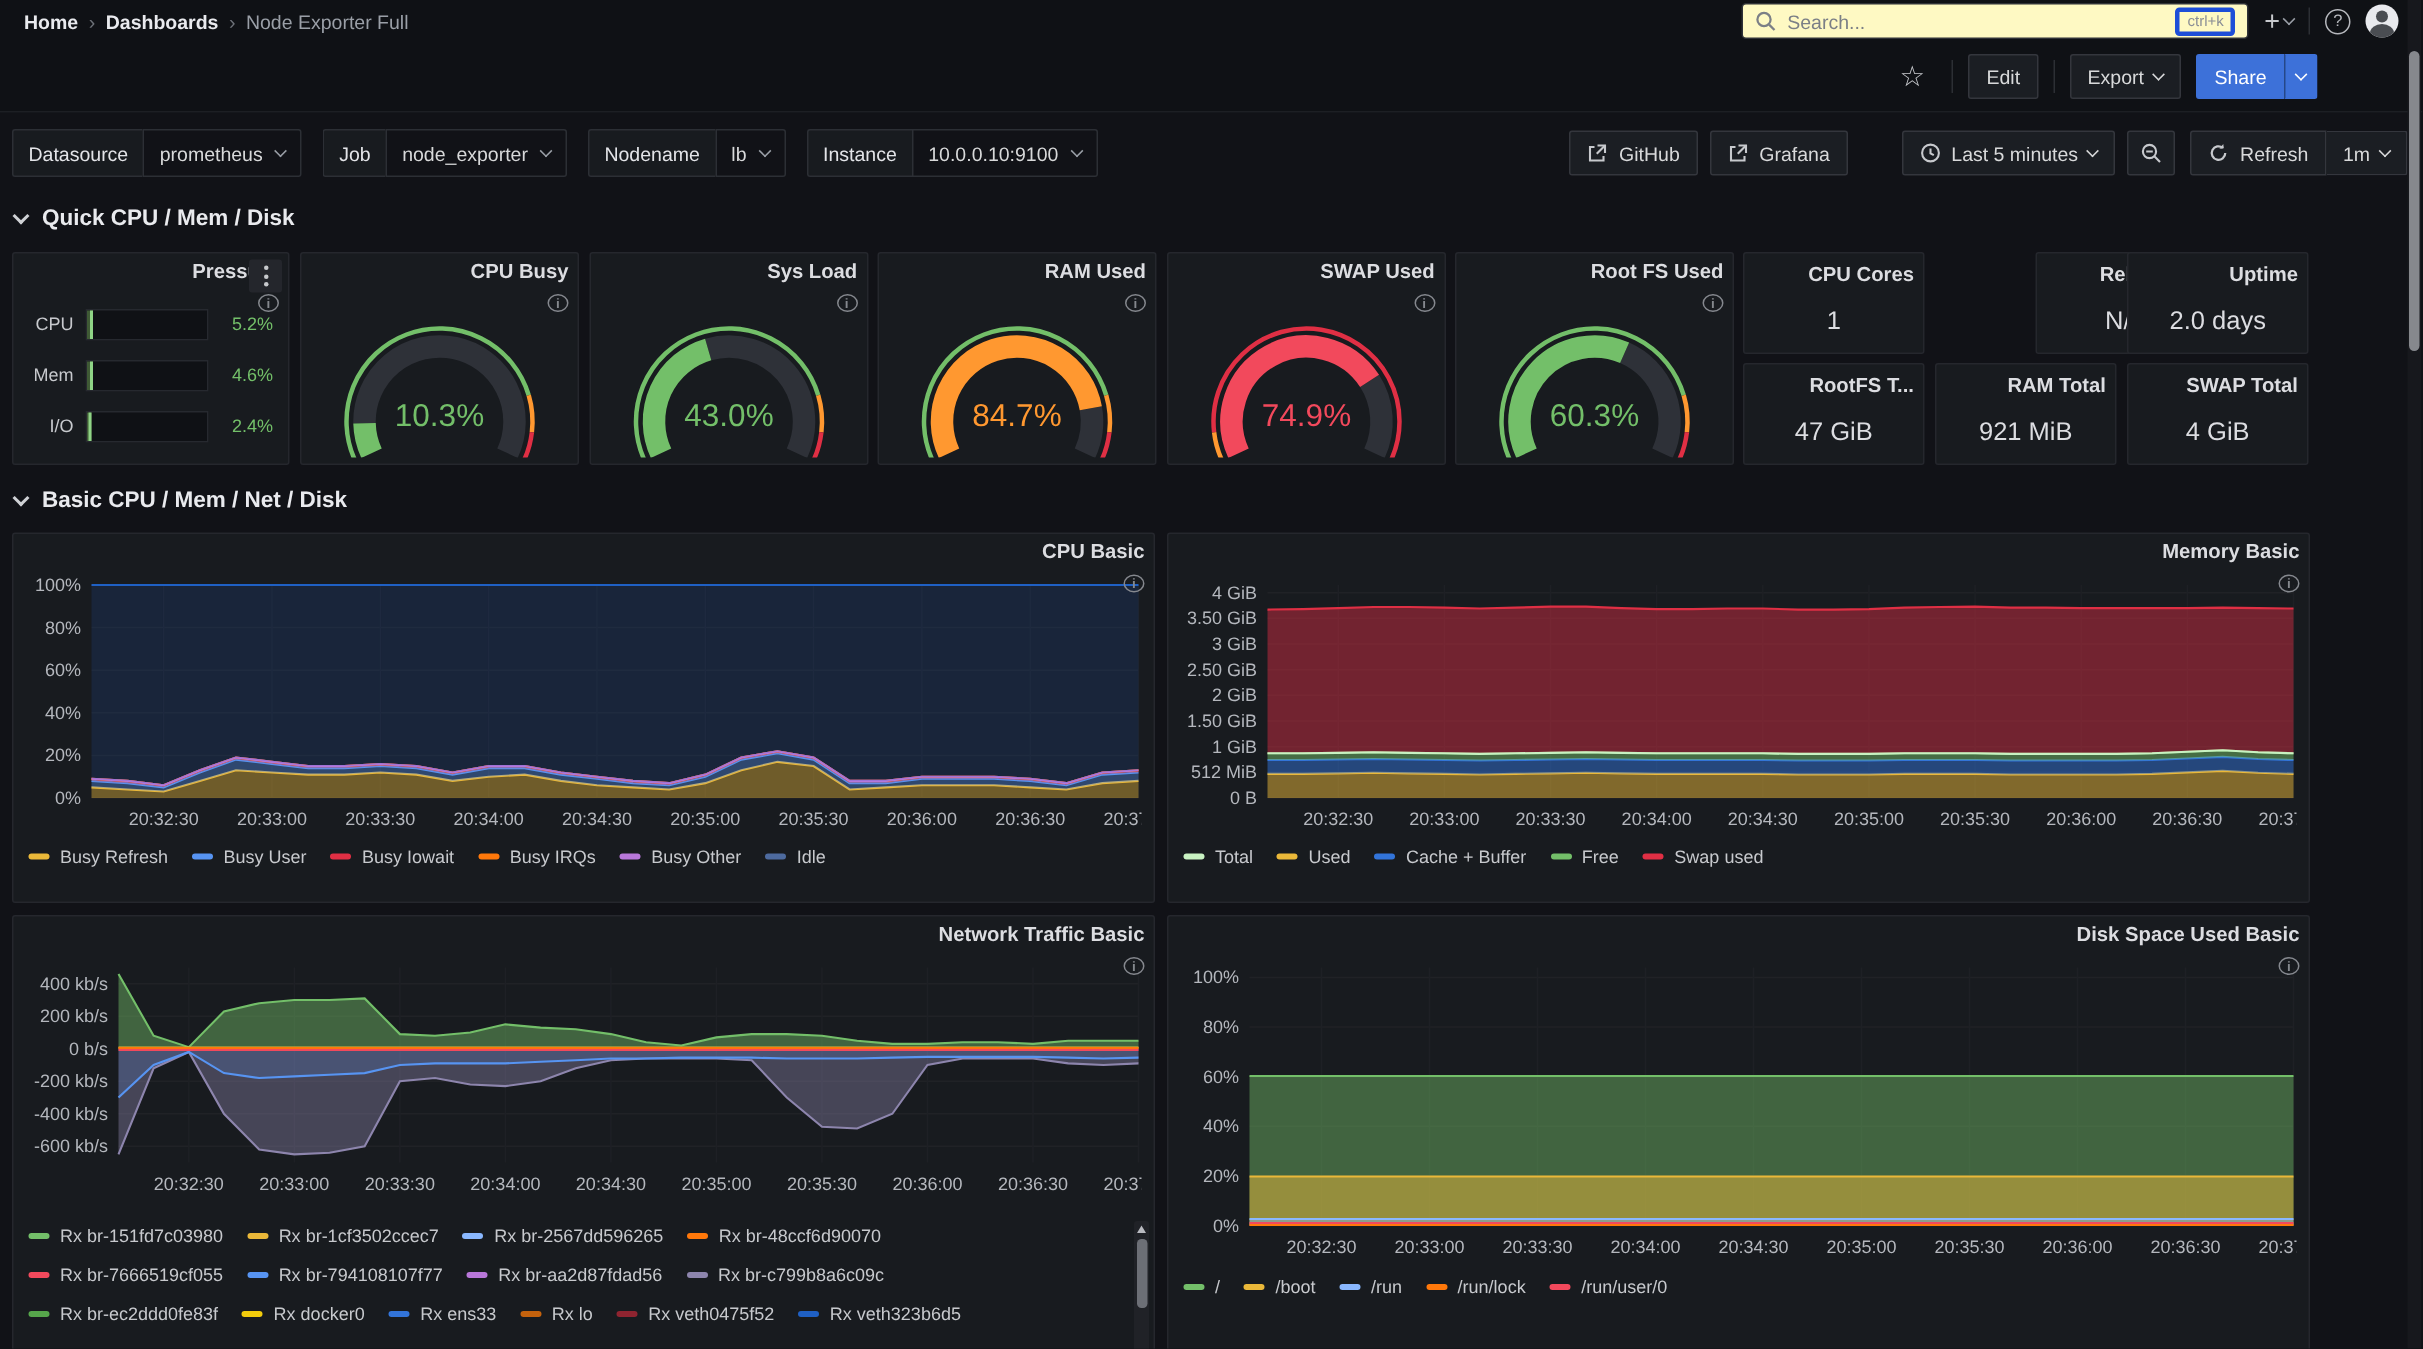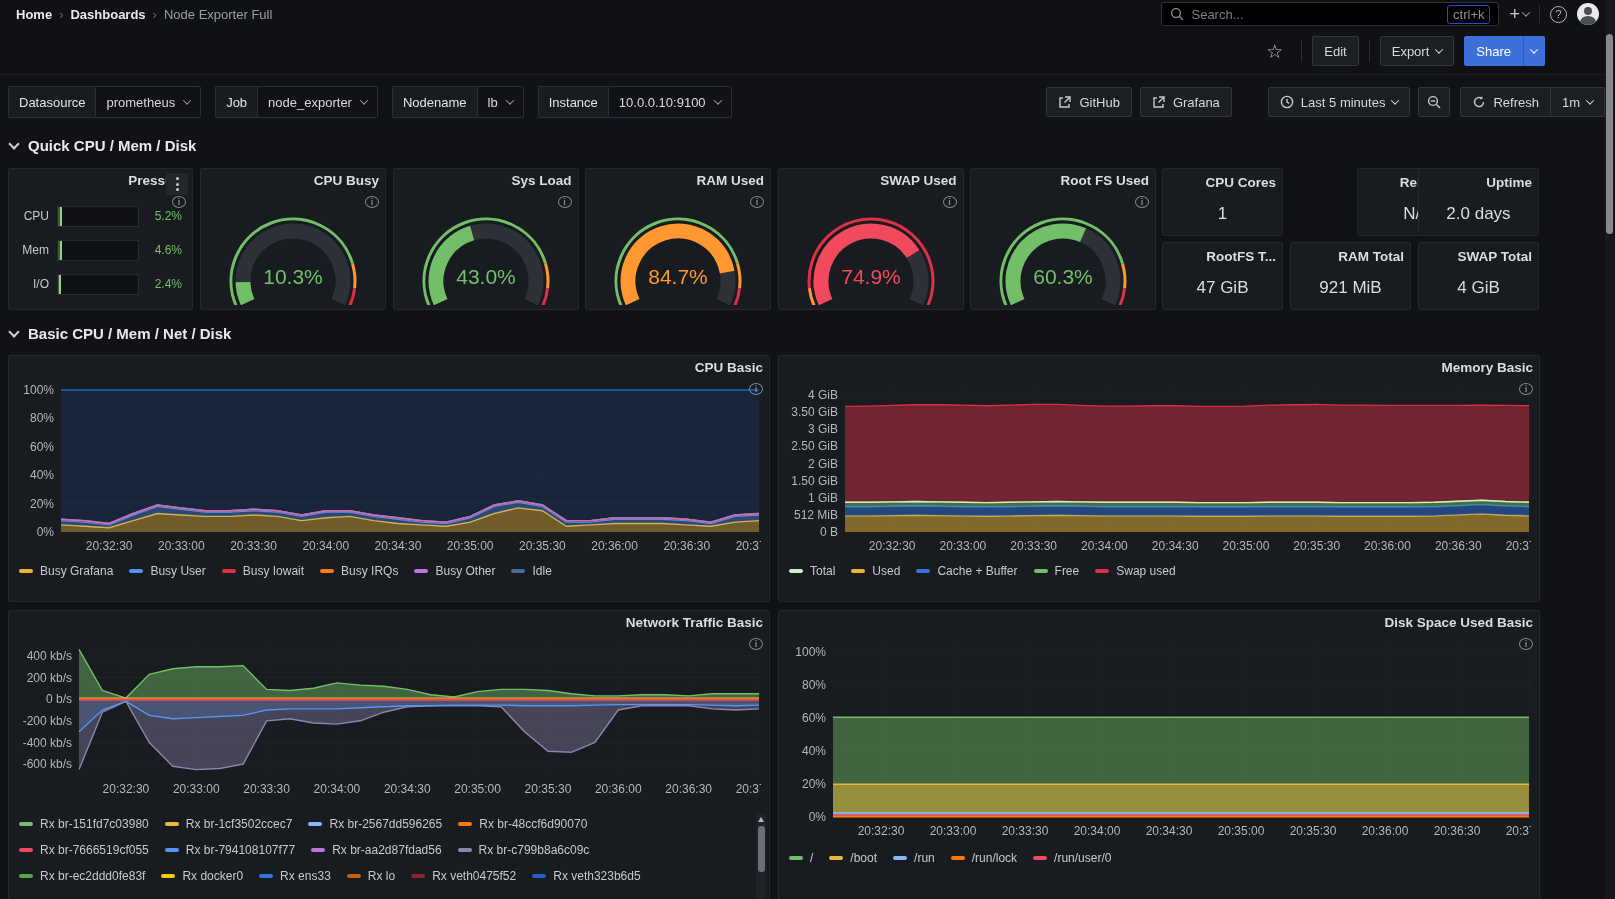--- a/index.html
+++ b/index.html
@@ -7,25 +7,25 @@
     font-family:"Liberation Sans","DejaVu Sans",sans-serif; color:#d8d9da; }
   #app { position:relative; width:1615px; height:899px; }
 
   
   .topnav { position:absolute; top:0; left:0; right:0; height:28px; background:#0f1115;
     display:flex; align-items:center; padding:0 16px; }
   .crumb { font-size:13px; font-weight:700; color:#e9eaee; cursor:pointer; }
   .crumb.dim { color:#9a9fa7; font-weight:400; }
   .crumb-sep { color:#6d7178; margin:0 7px; font-size:13px; }
   .nav-right { margin-left:auto; display:flex; align-items:center; gap:10px; }
-  .searchbox { width:338px; height:24px; background:#000000; border:1px solid #2f3237;
+  .searchbox { width:338px; height:24px; background:#fef9c3; border:1px solid #2f3237;
     border-radius:3px; display:flex; align-items:center; padding:0 8px; gap:7px; cursor:text; }
   .searchbox .ph { color:#7b7f86; font-size:13px; }
-  .kbd { margin-left:auto; border:1px solid #1d4ed8; border-radius:3px; padding:1px 5px;
-    font-size:13px; color:#8b8f96; }
+  .kbd { margin-left:auto; border:3px solid #1d4ed8; border-radius:3px; padding:1px 5px;
+    font-size:10px; color:#8b8f96; }
   .navbtn { display:flex; align-items:center; color:#c7c9cd; cursor:pointer; font-size:15px; gap:3px; }
   .nav-divider { width:1px; height:18px; background:#2c2f34; }
   .help-circle { width:17px; height:17px; border:1.4px solid #b6b8bd; border-radius:50%;
     display:flex; align-items:center; justify-content:center; font-size:11px; color:#b6b8bd; }
   .avatar { width:22px; height:22px; border-radius:50%; background:#e9eaee; position:relative;
     overflow:hidden; cursor:pointer; }
   .avatar .head { position:absolute; left:7px; top:4px; width:8px; height:8px; border-radius:50%; background:#4a4d52; }
   .avatar .body { position:absolute; left:3px; top:13px; width:16px; height:12px; border-radius:50% 50% 0 0; background:#4a4d52; }
 
   
@@ -425,21 +425,21 @@
           <path d="M44.0 135.2 L68.1 136.6 L92.1 139.5 L116.2 129.5 L140.3 121.0 L164.3 123.9 L188.4 126.7 L212.5 126.7 L236.6 125.3 L260.6 126.7 L284.7 131.0 L308.8 126.7 L332.8 126.7 L356.9 131.0 L381.0 133.8 L405.0 136.6 L429.1 138.1 L453.2 132.4 L477.2 121.0 L501.3 116.8 L525.4 121.0 L549.4 136.6 L573.5 136.6 L597.6 133.8 L621.7 133.8 L645.7 133.8 L669.8 135.2 L693.9 138.1 L717.9 131.0 L742.0 129.5 L742.0 129.5 L717.9 131.0 L693.9 138.1 L669.8 135.2 L645.7 133.8 L621.7 133.8 L597.6 133.8 L573.5 136.6 L549.4 136.6 L525.4 121.0 L501.3 116.8 L477.2 121.0 L453.2 132.4 L429.1 138.1 L405.0 136.6 L381.0 133.8 L356.9 131.0 L332.8 126.7 L308.8 126.7 L284.7 131.0 L260.6 126.7 L236.6 125.3 L212.5 126.7 L188.4 126.7 L164.3 123.9 L140.3 121.0 L116.2 129.5 L92.1 139.5 L68.1 136.6 L44.0 135.2 Z" fill="rgba(255,120,10,0.35)" stroke="none"></path>
           <path d="M44.0 135.2 L68.1 136.6 L92.1 139.5 L116.2 129.5 L140.3 121.0 L164.3 123.9 L188.4 126.7 L212.5 126.7 L236.6 125.3 L260.6 126.7 L284.7 131.0 L308.8 126.7 L332.8 126.7 L356.9 131.0 L381.0 133.8 L405.0 136.6 L429.1 138.1 L453.2 132.4 L477.2 121.0 L501.3 116.8 L525.4 121.0 L549.4 136.6 L573.5 136.6 L597.6 133.8 L621.7 133.8 L645.7 133.8 L669.8 135.2 L693.9 138.1 L717.9 131.0 L742.0 129.5" stroke="#ff780a" stroke-width="1.4" fill="none"></path>
           <path d="M44.0 135.2 L68.1 136.6 L92.1 139.5 L116.2 129.5 L140.3 121.0 L164.3 123.9 L188.4 126.7 L212.5 126.7 L236.6 125.3 L260.6 126.7 L284.7 131.0 L308.8 126.7 L332.8 126.7 L356.9 131.0 L381.0 133.8 L405.0 136.6 L429.1 138.1 L453.2 132.4 L477.2 121.0 L501.3 116.8 L525.4 121.0 L549.4 136.6 L573.5 136.6 L597.6 133.8 L621.7 133.8 L645.7 133.8 L669.8 135.2 L693.9 138.1 L717.9 131.0 L742.0 129.5 L742.0 129.5 L717.9 131.0 L693.9 138.1 L669.8 135.2 L645.7 133.8 L621.7 133.8 L597.6 133.8 L573.5 136.6 L549.4 136.6 L525.4 121.0 L501.3 116.8 L477.2 121.0 L453.2 132.4 L429.1 138.1 L405.0 136.6 L381.0 133.8 L356.9 131.0 L332.8 126.7 L308.8 126.7 L284.7 131.0 L260.6 126.7 L236.6 125.3 L212.5 126.7 L188.4 126.7 L164.3 123.9 L140.3 121.0 L116.2 129.5 L92.1 139.5 L68.1 136.6 L44.0 135.2 Z" fill="rgba(184,119,217,0.35)" stroke="none"></path>
           <path d="M44.0 135.2 L68.1 136.6 L92.1 139.5 L116.2 129.5 L140.3 121.0 L164.3 123.9 L188.4 126.7 L212.5 126.7 L236.6 125.3 L260.6 126.7 L284.7 131.0 L308.8 126.7 L332.8 126.7 L356.9 131.0 L381.0 133.8 L405.0 136.6 L429.1 138.1 L453.2 132.4 L477.2 121.0 L501.3 116.8 L525.4 121.0 L549.4 136.6 L573.5 136.6 L597.6 133.8 L621.7 133.8 L645.7 133.8 L669.8 135.2 L693.9 138.1 L717.9 131.0 L742.0 129.5" stroke="#b877d9" stroke-width="1.4" fill="none"></path>
           <path d="M44.0 6.0 L68.1 6.0 L92.1 6.0 L116.2 6.0 L140.3 6.0 L164.3 6.0 L188.4 6.0 L212.5 6.0 L236.6 6.0 L260.6 6.0 L284.7 6.0 L308.8 6.0 L332.8 6.0 L356.9 6.0 L381.0 6.0 L405.0 6.0 L429.1 6.0 L453.2 6.0 L477.2 6.0 L501.3 6.0 L525.4 6.0 L549.4 6.0 L573.5 6.0 L597.6 6.0 L621.7 6.0 L645.7 6.0 L669.8 6.0 L693.9 6.0 L717.9 6.0 L742.0 6.0 L742.0 129.5 L717.9 131.0 L693.9 138.1 L669.8 135.2 L645.7 133.8 L621.7 133.8 L597.6 133.8 L573.5 136.6 L549.4 136.6 L525.4 121.0 L501.3 116.8 L477.2 121.0 L453.2 132.4 L429.1 138.1 L405.0 136.6 L381.0 133.8 L356.9 131.0 L332.8 126.7 L308.8 126.7 L284.7 131.0 L260.6 126.7 L236.6 125.3 L212.5 126.7 L188.4 126.7 L164.3 123.9 L140.3 121.0 L116.2 129.5 L92.1 139.5 L68.1 136.6 L44.0 135.2 Z" fill="rgba(31,96,196,0.16)" stroke="none"></path>
           <path d="M44.0 6.0 L68.1 6.0 L92.1 6.0 L116.2 6.0 L140.3 6.0 L164.3 6.0 L188.4 6.0 L212.5 6.0 L236.6 6.0 L260.6 6.0 L284.7 6.0 L308.8 6.0 L332.8 6.0 L356.9 6.0 L381.0 6.0 L405.0 6.0 L429.1 6.0 L453.2 6.0 L477.2 6.0 L501.3 6.0 L525.4 6.0 L549.4 6.0 L573.5 6.0 L597.6 6.0 L621.7 6.0 L645.7 6.0 L669.8 6.0 L693.9 6.0 L717.9 6.0 L742.0 6.0" stroke="#1f60c4" stroke-width="1.4" fill="none"></path>
         </svg>
         <div class="legend">
           <div class="legitem">
             <span class="legmark" style="background: rgb(234, 184, 57);"></span>
-            <span class="leglabel">Busy Grafana</span>
+            <span class="leglabel">Busy Refresh</span>
           </div>
           <div class="legitem">
             <span class="legmark" style="background: rgb(87, 148, 242);"></span>
             <span class="leglabel">Busy User</span>
           </div>
           <div class="legitem">
             <span class="legmark" style="background: rgb(224, 47, 68);"></span>
             <span class="leglabel">Busy Iowait</span>
           </div>
           <div class="legitem">

